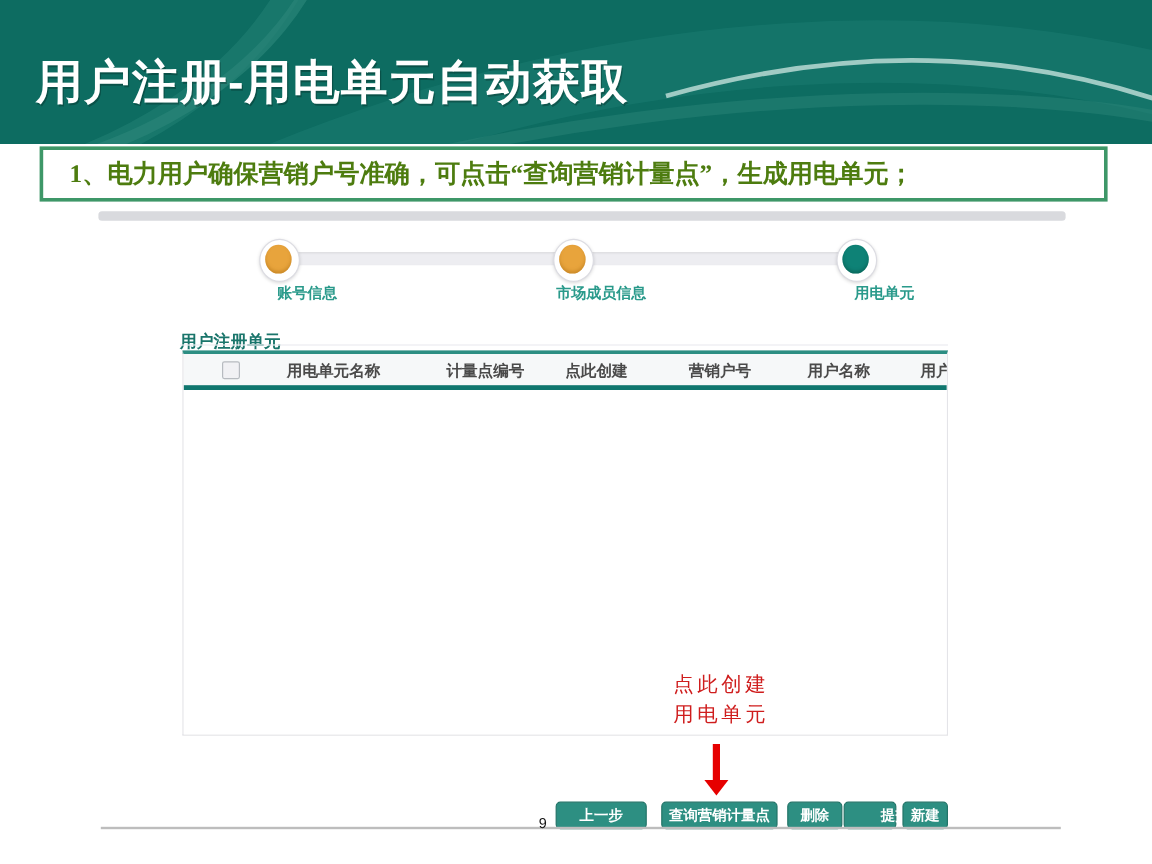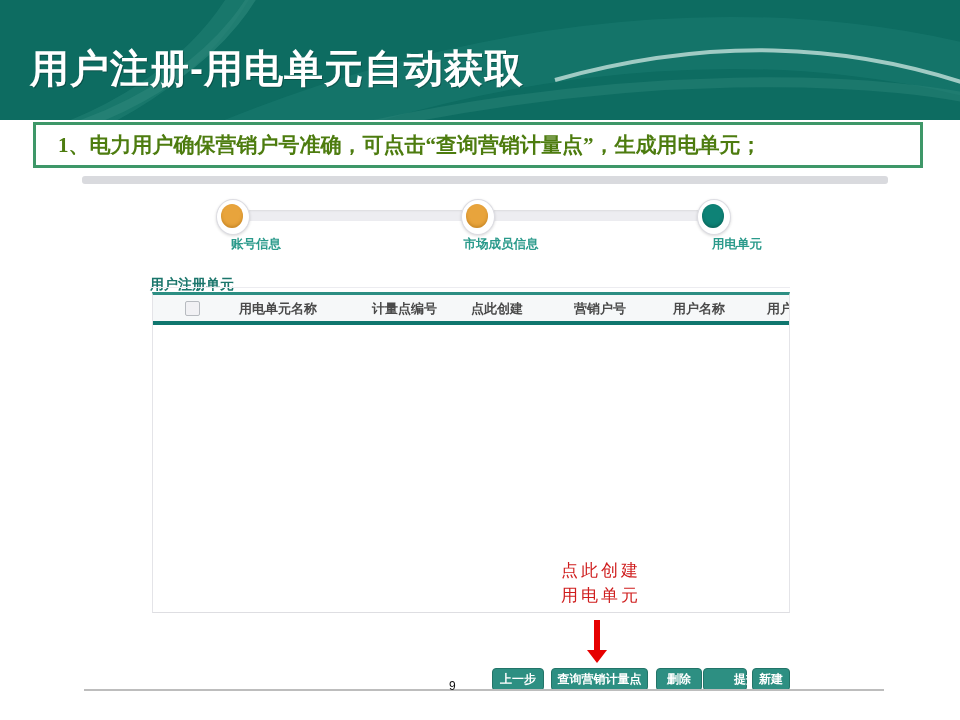--- a/index.html
+++ b/index.html
@@ -51,21 +51,21 @@
   .annotation{position:absolute;left:601px;top:558px;transform:translateX(-50%);text-align:center;
               color:#cf1d1d;font-size:17px;letter-spacing:3px;line-height:25px;white-space:nowrap;}
   .arrow{position:absolute;left:597px;top:620px;transform:translateX(-50%);width:6px;height:30px;background:#e60000;}
   .arrow-head{position:absolute;left:597px;top:650px;transform:translateX(-50%);width:0;height:0;
               border-left:10px solid transparent;border-right:10px solid transparent;border-top:13px solid #e60000;}
 
   
   .btn{position:absolute;top:668px;height:23px;background:#2d8f82;border:1px solid #237468;border-radius:4px;
        color:#ffffff;font-size:12px;font-weight:600;display:flex;align-items:center;justify-content:center;
        box-sizing:border-box;white-space:nowrap;cursor:pointer;}
-  .btn-prev{left:492px;width:52px;}
+  .btn-prev{left:463px;width:76px;}
   .btn-query{left:551px;width:97px;}
   .btn-del{left:656px;width:46px;}
   .btn-submit{left:703px;width:40px;padding-left:42px;}
   .btn-new{left:752px;width:38px;}
 </style>
 </head>
 <body>
 
 <div class="slide">
 

